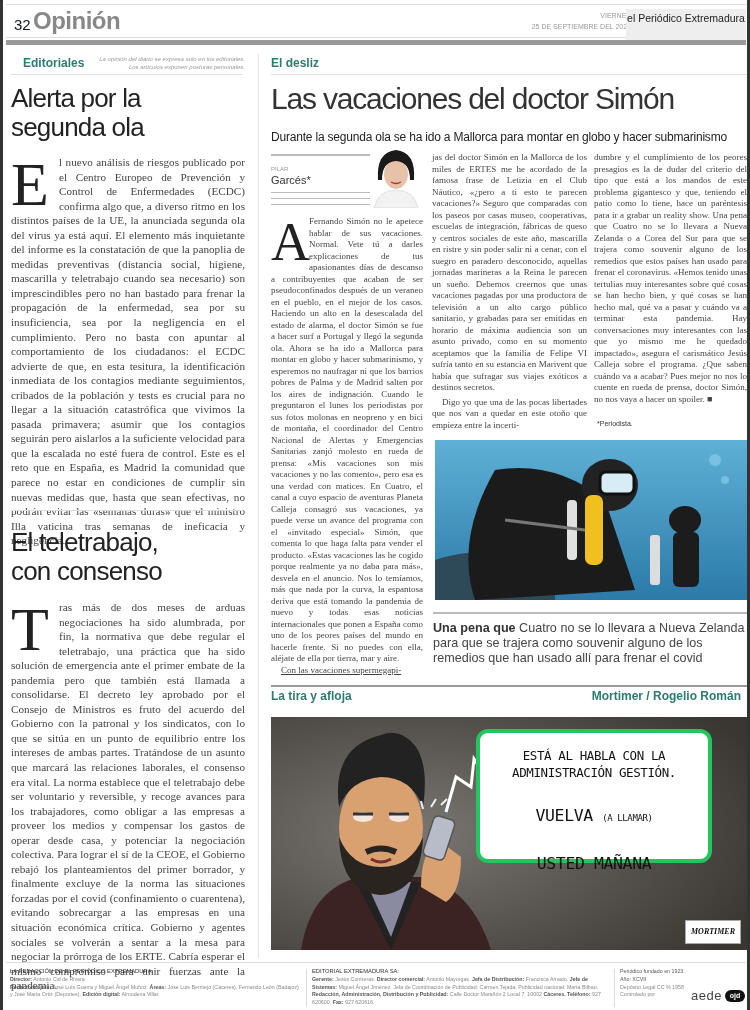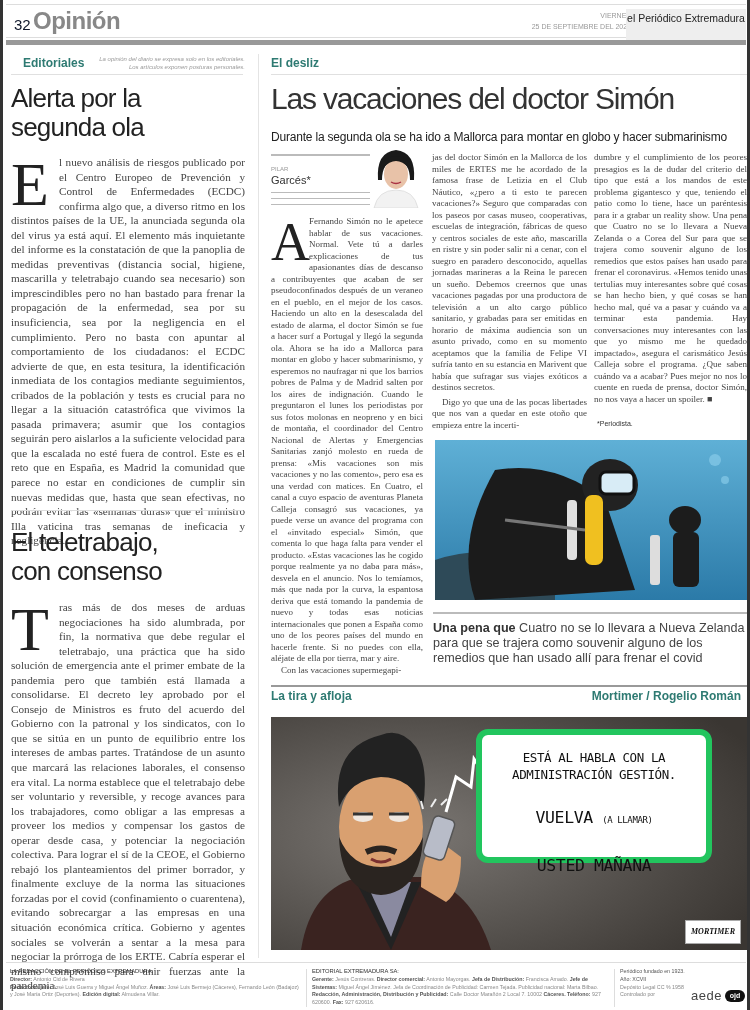--- a/index.html
+++ b/index.html
@@ -39,21 +39,21 @@
   .col-text { position: absolute; font-size: 9px; line-height: 11.5px; text-align: justify; color: #444; }
   .signature { position: absolute; left: 594px; top: 420px; font: 7px "Liberation Sans", sans-serif; color: #333; }
 
   .photo { position: absolute; left: 432px; top: 440px; width: 312px; height: 160px; overflow: hidden; background: #3d8fb8; }
   .caption-rule { position: absolute; left: 430px; top: 612px; width: 314px; height: 2px; background: #bbb; }
   .caption { position: absolute; left: 430px; top: 621px; width: 314px; font: 12.6px "Liberation Sans", sans-serif; line-height: 15px; color: #444; }
   .caption b { color: #333; }
 
   .strip-rule { position: absolute; left: 268px; top: 685px; width: 476px; height: 2px; background: #999; }
   .cartoon { position: absolute; left: 268px; top: 717px; width: 476px; height: 233px; overflow: hidden; background: #4e4a46; }
-  .bubble { position: absolute; left: 205px; top: 12px; width: 236px; height: 134px; background: #fff; border: 6px solid #22c55e; border-radius: 12px; text-align: center; font: 12.5px "DejaVu Sans Mono", monospace; color: #111; padding-top: 14px; line-height: 17px; letter-spacing: -0.4px; }
+  .bubble { position: absolute; left: 205px; top: 12px; width: 236px; height: 134px; background: #fff; border: 4px solid #22c55e; border-radius: 12px; text-align: center; font: 12.5px "DejaVu Sans Mono", monospace; color: #111; padding-top: 14px; line-height: 17px; letter-spacing: -0.4px; }
   .bubble .big { font-size: 16.5px; line-height: 22px; margin-top: 24px; }
   .bubble .small { font-size: 9px; }
   .signature-box { position: absolute; right: 6px; bottom: 6px; width: 56px; height: 24px; background: #fff; border: 1px solid #aaa; font: bold italic 8px "Liberation Serif", serif; color: #111; text-align: center; line-height: 22px; margin-left: 43px; }
 
   
   .footer { position: absolute; left: 3px; top: 962px; width: 740px; height: 48px; border-top: 1px solid #ddd; font-family: "Liberation Sans", sans-serif; font-size: 5.3px; line-height: 7.8px; color: #888; }
   .footer b { color: #555; }
   .foot-col { position: absolute; top: 5px; }
   .foot-head { color: #333; font-size: 5.8px; }
   .foot-sep { position: absolute; top: 6px; width: 1px; height: 38px; background: #ddd; }
@@ -119,21 +119,21 @@
     <path d="M8 34 Q6 6 26 4 Q46 6 44 34 L40 34 Q40 16 26 14 Q12 16 12 34 Z" fill="#1a1a1a"></path>
     <ellipse cx="26" cy="28" rx="12" ry="15" fill="#e8c2a8"></ellipse>
     <path d="M13 22 Q26 8 39 22 L39 16 Q26 4 13 16 Z" fill="#1a1a1a"></path>
     <path d="M4 62 Q8 44 26 44 Q44 44 48 62 Z" fill="#f2f2f2" stroke="#ccc" stroke-width="0.5"></path>
     <path d="M21 36 Q26 39 31 36" stroke="#a34" stroke-width="1.4" fill="none"></path>
   </svg>
 </div>
 
 <div class="col-text" style="left:268px; top:216px; width:152px;">
   <span class="dropcap" style="font-size:54px; line-height:48px; width:32px; margin-right:6px;">A</span><span>Fernando Simón no le apetece hablar de sus vacaciones. Normal. Vete tú a darles explicaciones de tus apasionantes días de descanso a contribuyentes que acaban de ser pseudoconfinados después de un veraneo en el pueblo, en el mejor de los casos. Haciendo un alto en la desescalada del estado de alarma, el doctor Simón se fue a hacer surf a Portugal y llegó la segunda ola. Ahora se ha ido a Mallorca para montar en globo y hacer submarinismo, y esperemos no naufragar ni que los barrios pobres de Palma y de Madrid salten por los aires de indignación. Cuando le preguntaron el lunes los periodistas por sus fotos molonas en neopreno y en bici de montaña, el coordinador del Centro Nacional de Alertas y Emergencias Sanitarias zanjó molesto en rueda de prensa: «Mis vacaciones son mis vacaciones y no las comento», pero esa es una verdad con matices. En Cuatro, el canal a cuyo espacio de aventuras Planeta Calleja consagró sus vacaciones, ya puede verse un avance del programa con el «invitado especial» Simón, que comenta lo que haga falta para vender el producto. «Estas vacaciones las he cogido porque realmente ya no daba para más», desvela en el anuncio. Nos lo temíamos, más que nada por la curva, la espantosa deriva que está tomando la pandemia de nuevo y todas esas noticias internacionales que ponen a España como uno de los peores países del mundo en hacerle frente. Si no puedes con ella, aléjate de ella por tierra, mar y aire.</span>
-  <div style="text-indent:10px;">Con las vacaciones supermegapi-</div>
+  <div style="text-indent:10px;text-decoration:underline;">Con las vacaciones supermegapi-</div>
 </div>
 
 <div class="col-text" style="left:429px; top:152px; width:155px;">
   <div>jas del doctor Simón en la Mallorca de los miles de ERTES me he acordado de la famosa frase de Letizia en el Club Náutico, «¿pero a ti esto te parecen vacaciones?» Seguro que comparadas con los paseos por casas museo, cooperativas, escuelas de integración, fábricas de queso y centros sociales de este año, mascarilla en ristre y sin poder salir ni a cenar, con el suegro en paradero desconocido, aquellas jornadas marineras a la Reina le parecen un sueño. Debemos creernos que unas vacaciones pagadas por una productora de televisión a un alto cargo público sanitario, y grabadas para ser emitidas en horario de máxima audiencia son un asunto privado, como en su momento aceptamos que la familia de Felipe VI sufría tanto en su estancia en Marivent que había que sufragar sus viajes exóticos a destinos secretos.</div>
   <div style="text-indent:10px; margin-top:3px;">Digo yo que una de las pocas libertades que nos van a quedar en este otoño que empieza entre la incerti-</div>
 </div>
 
 <div class="col-text" style="left:591px; top:152px; width:153px;">
   <div>dumbre y el cumplimiento de los peores presagios es la de dudar del criterio del tipo que está a los mandos de este problema gigantesco y que, teniendo el patio como lo tiene, hace un paréntesis para ir a grabar un reality show. Una pena que Cuatro no se lo llevara a Nueva Zelanda o a Corea del Sur para que se trajera como souvenir alguno de los remedios que estos países han usado para frenar el coronavirus. «Hemos tenido unas tertulias muy interesantes sobre qué cosas se han hecho bien, y qué cosas se han hecho mal, qué va a pasar y cuándo va a terminar esta pandemia. Hay conversaciones muy interesantes con las que yo mismo me he quedado impactado», asegura el carismático Jesús Calleja sobre el programa. ¿Que saben cuándo va a acabar? Pues mejor no nos lo cuente en rueda de prensa, doctor Simón, no nos vaya a hacer un spoiler. ■</div>
 </div>

